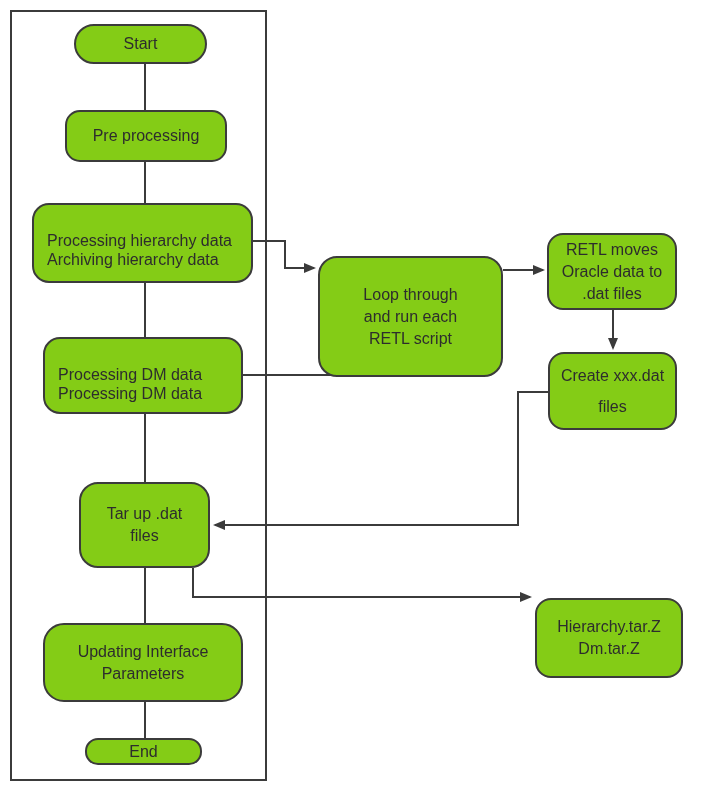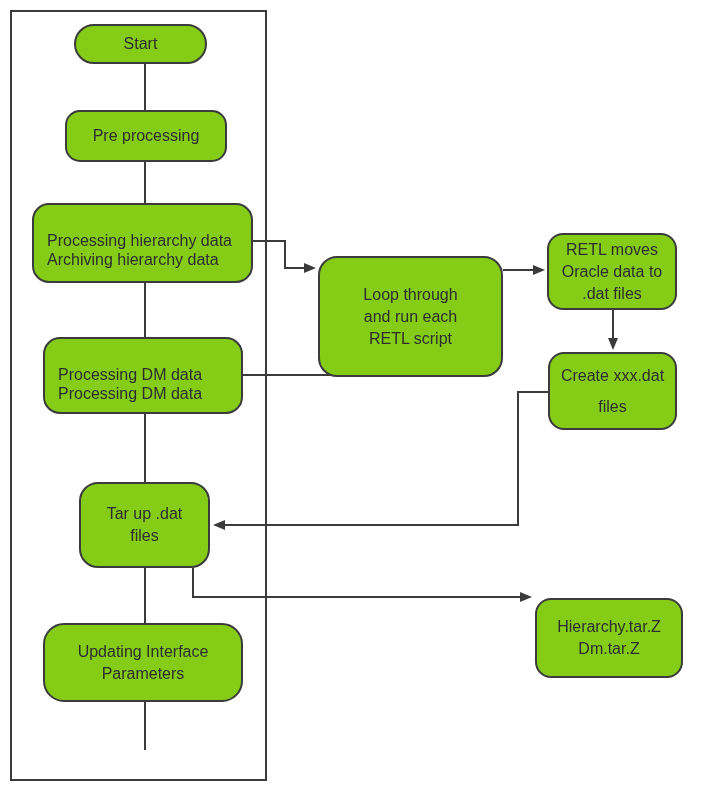--- a/index.html
+++ b/index.html
@@ -110,20 +110,23 @@
   <div class="node" id="n-tar">
     <span class="line">Tar up .dat</span>
     <span class="line">files</span>
   </div>
 
   <div class="node" id="n-upd">
     <span class="line">Updating Interface</span>
     <span class="line">Parameters</span>
   </div>
 
+  <div class="node" id="n-end">
+    <span class="line">End</span>
+  </div>
 
   <div class="node" id="n-loop">
     <span class="line">Loop through</span>
     <span class="line">and run  each</span>
     <span class="line">RETL script</span>
   </div>
 
   <div class="node" id="n-retl">
     <span class="line">RETL moves</span>
     <span class="line">Oracle data to</span>

